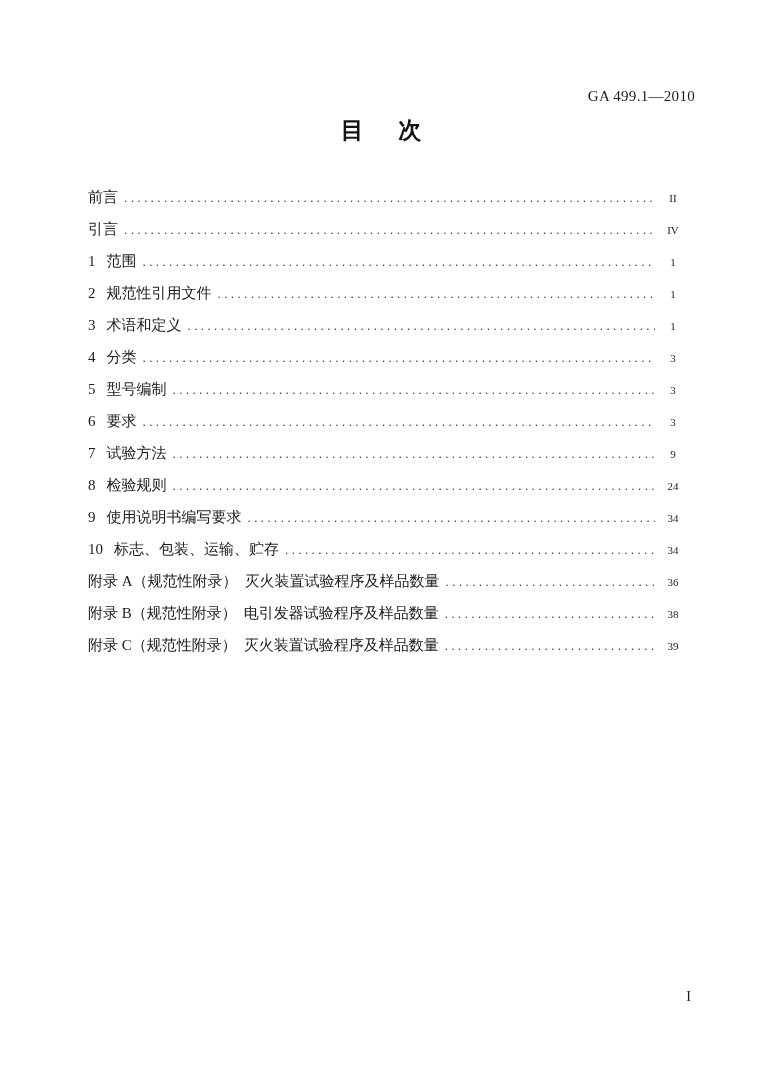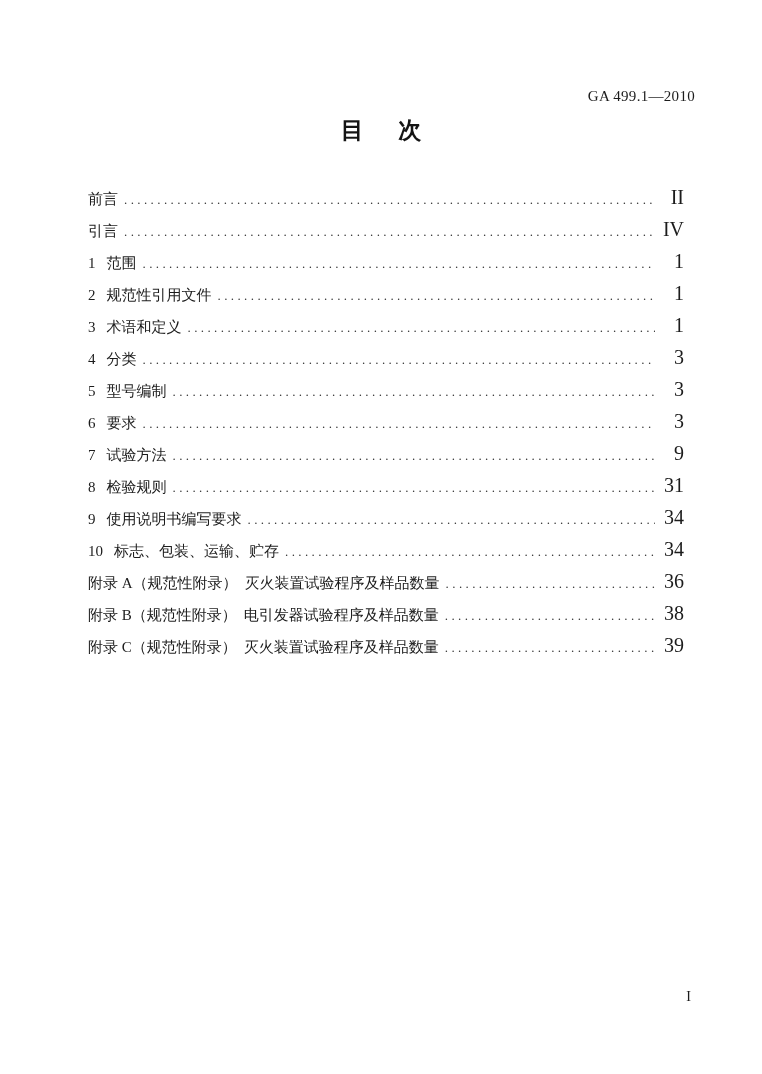--- a/index.html
+++ b/index.html
@@ -75,22 +75,22 @@
     letter-spacing: 3.4px;
     color: #3a3a3a;
     min-width: 10px;
   }
   .leader::after {
     content: "................................................................................................................................................................";
   }
   .entry-page {
     flex: 0 0 auto;
     min-width: 22px;
-    text-align: right;
-    font-size: 20px;
+    text-align: center;
+    font-size: 11px;
   }
   .footer-page-num {
     position: absolute;
     top: 988px;
     right: 71px;
     font-size: 14px;
     line-height: 17px;
   }
 </style>
 </head>
@@ -164,21 +164,21 @@
         <span class="entry-prefix">7</span>
         <span class="entry-label">试验方法</span>
         <span class="leader"></span>
         <span class="entry-page">9</span>
       </div>
 
     <div class="toc-row">
         <span class="entry-prefix">8</span>
         <span class="entry-label">检验规则</span>
         <span class="leader"></span>
-        <span class="entry-page">31</span>
+        <span class="entry-page">24</span>
       </div>
 
     <div class="toc-row">
         <span class="entry-prefix">9</span>
         <span class="entry-label">使用说明书编写要求</span>
         <span class="leader"></span>
         <span class="entry-page">34</span>
       </div>
 
     <div class="toc-row">

